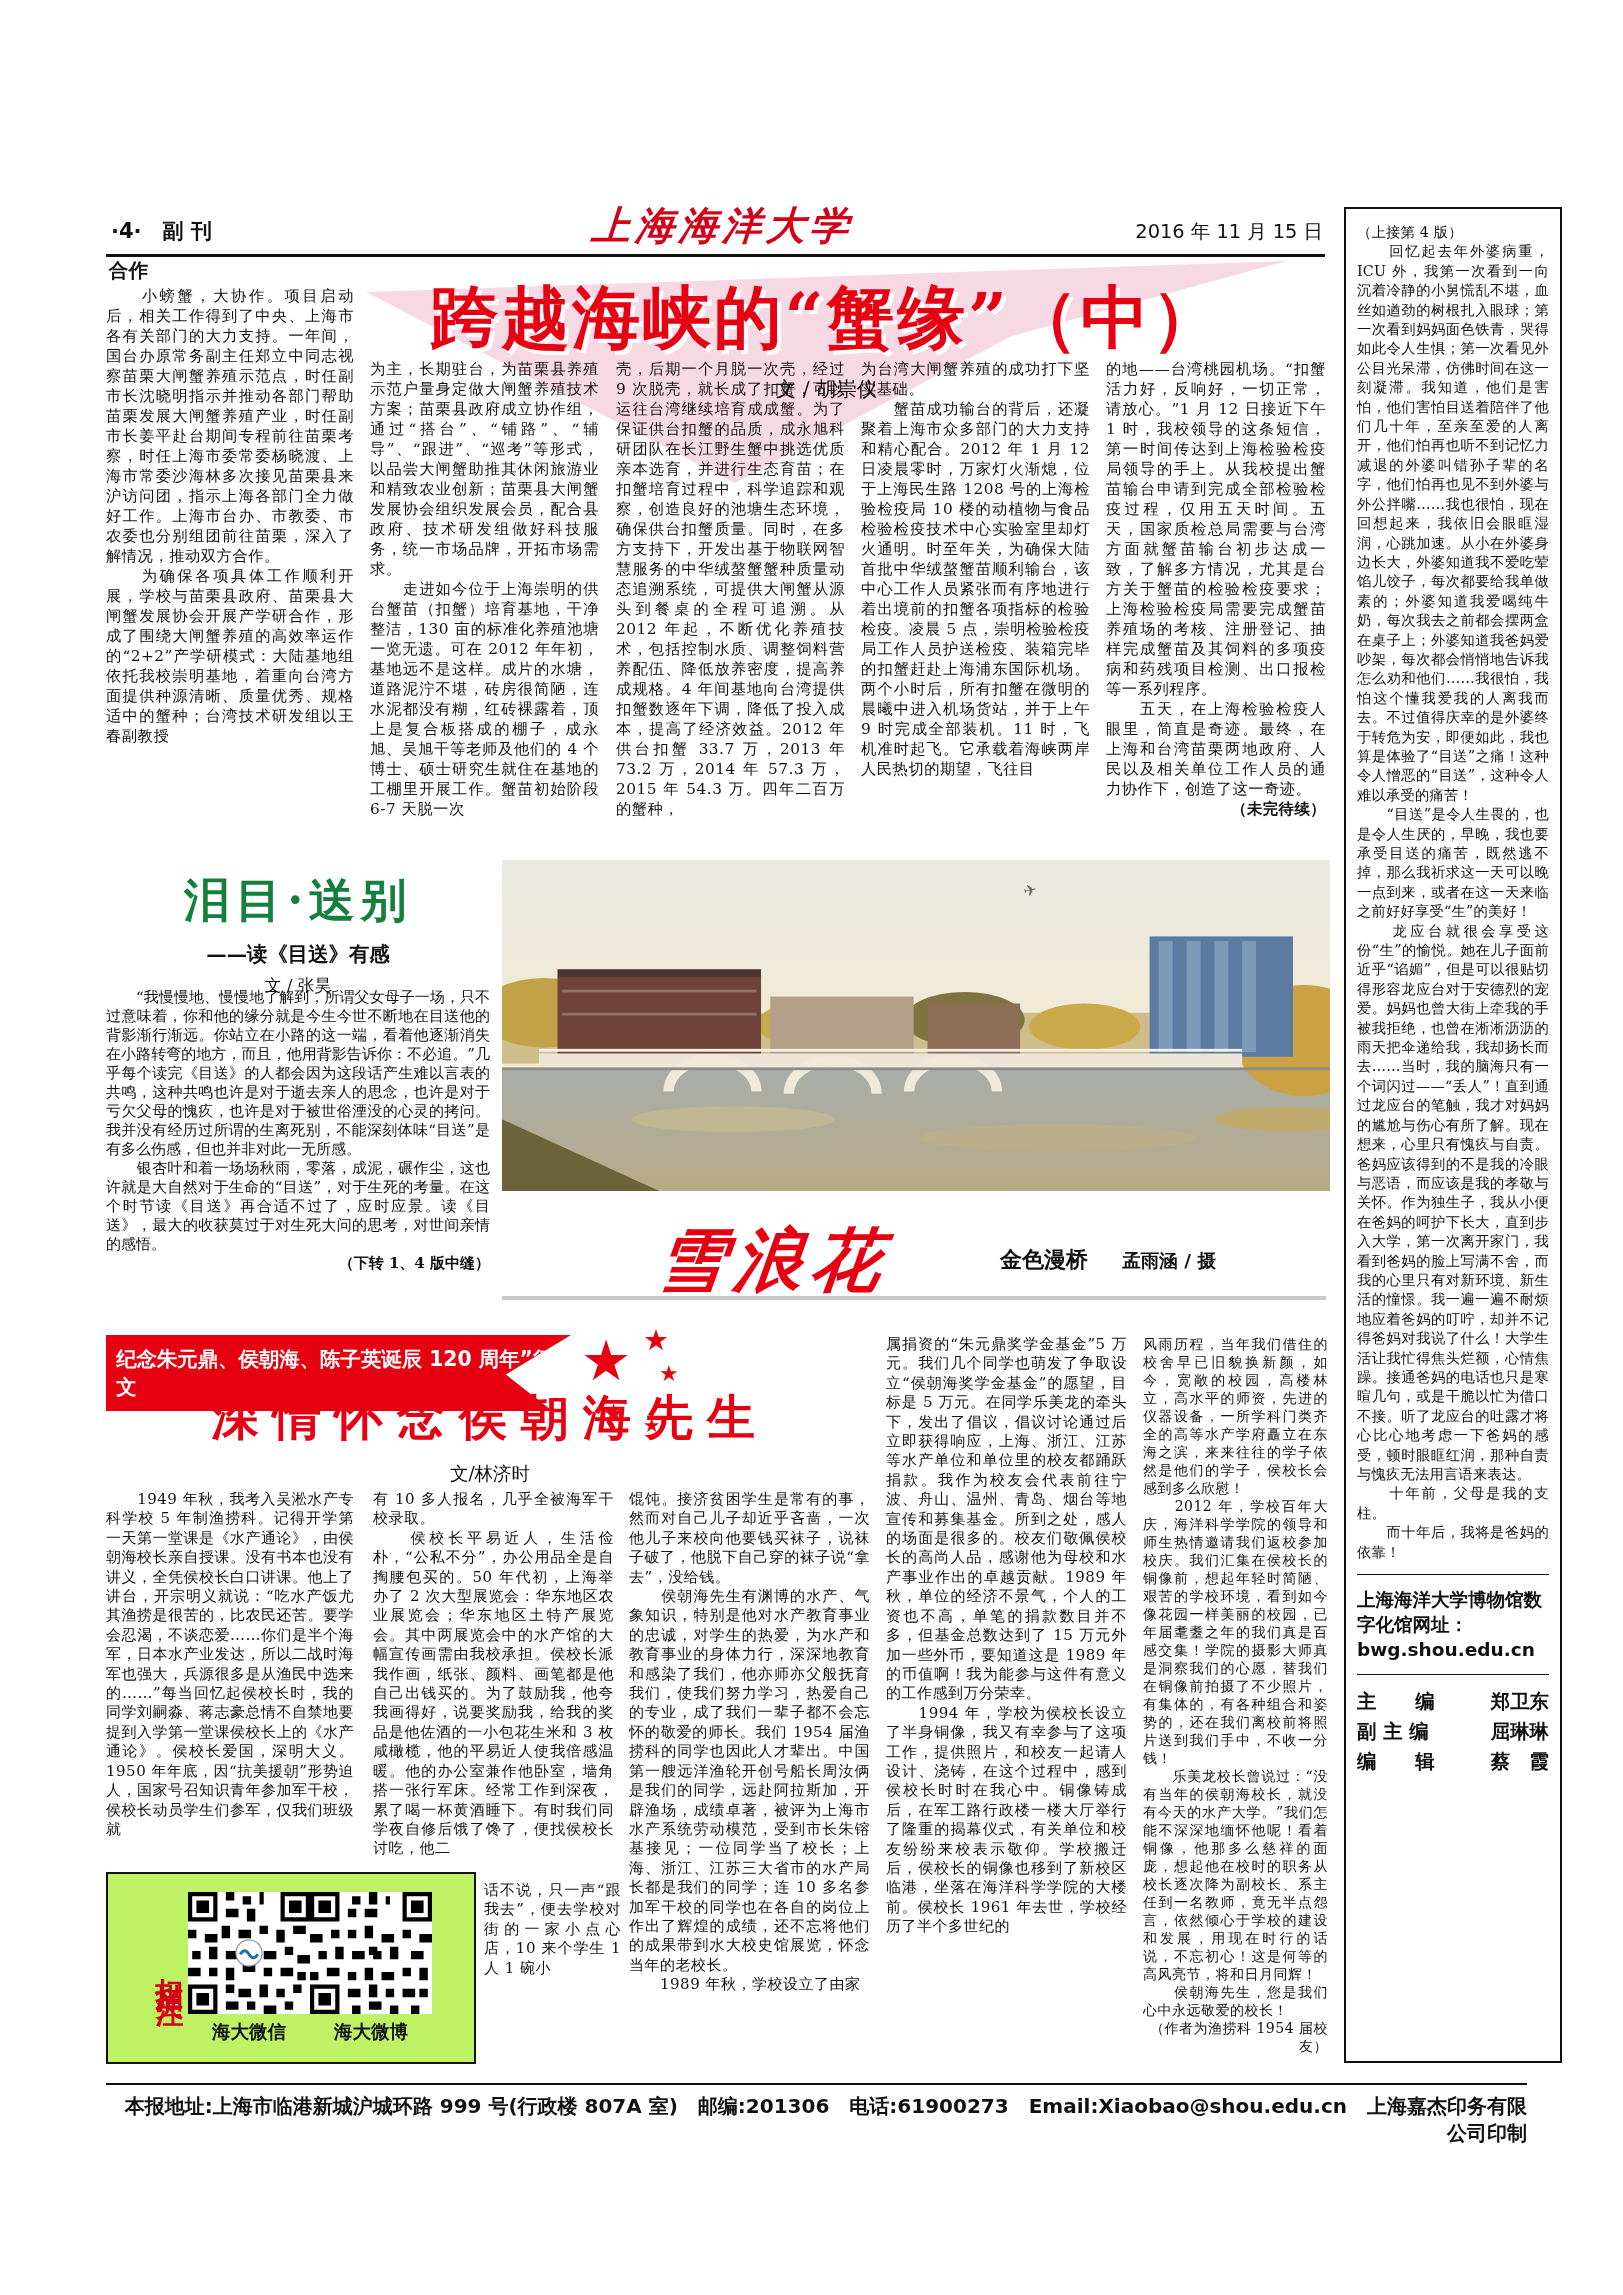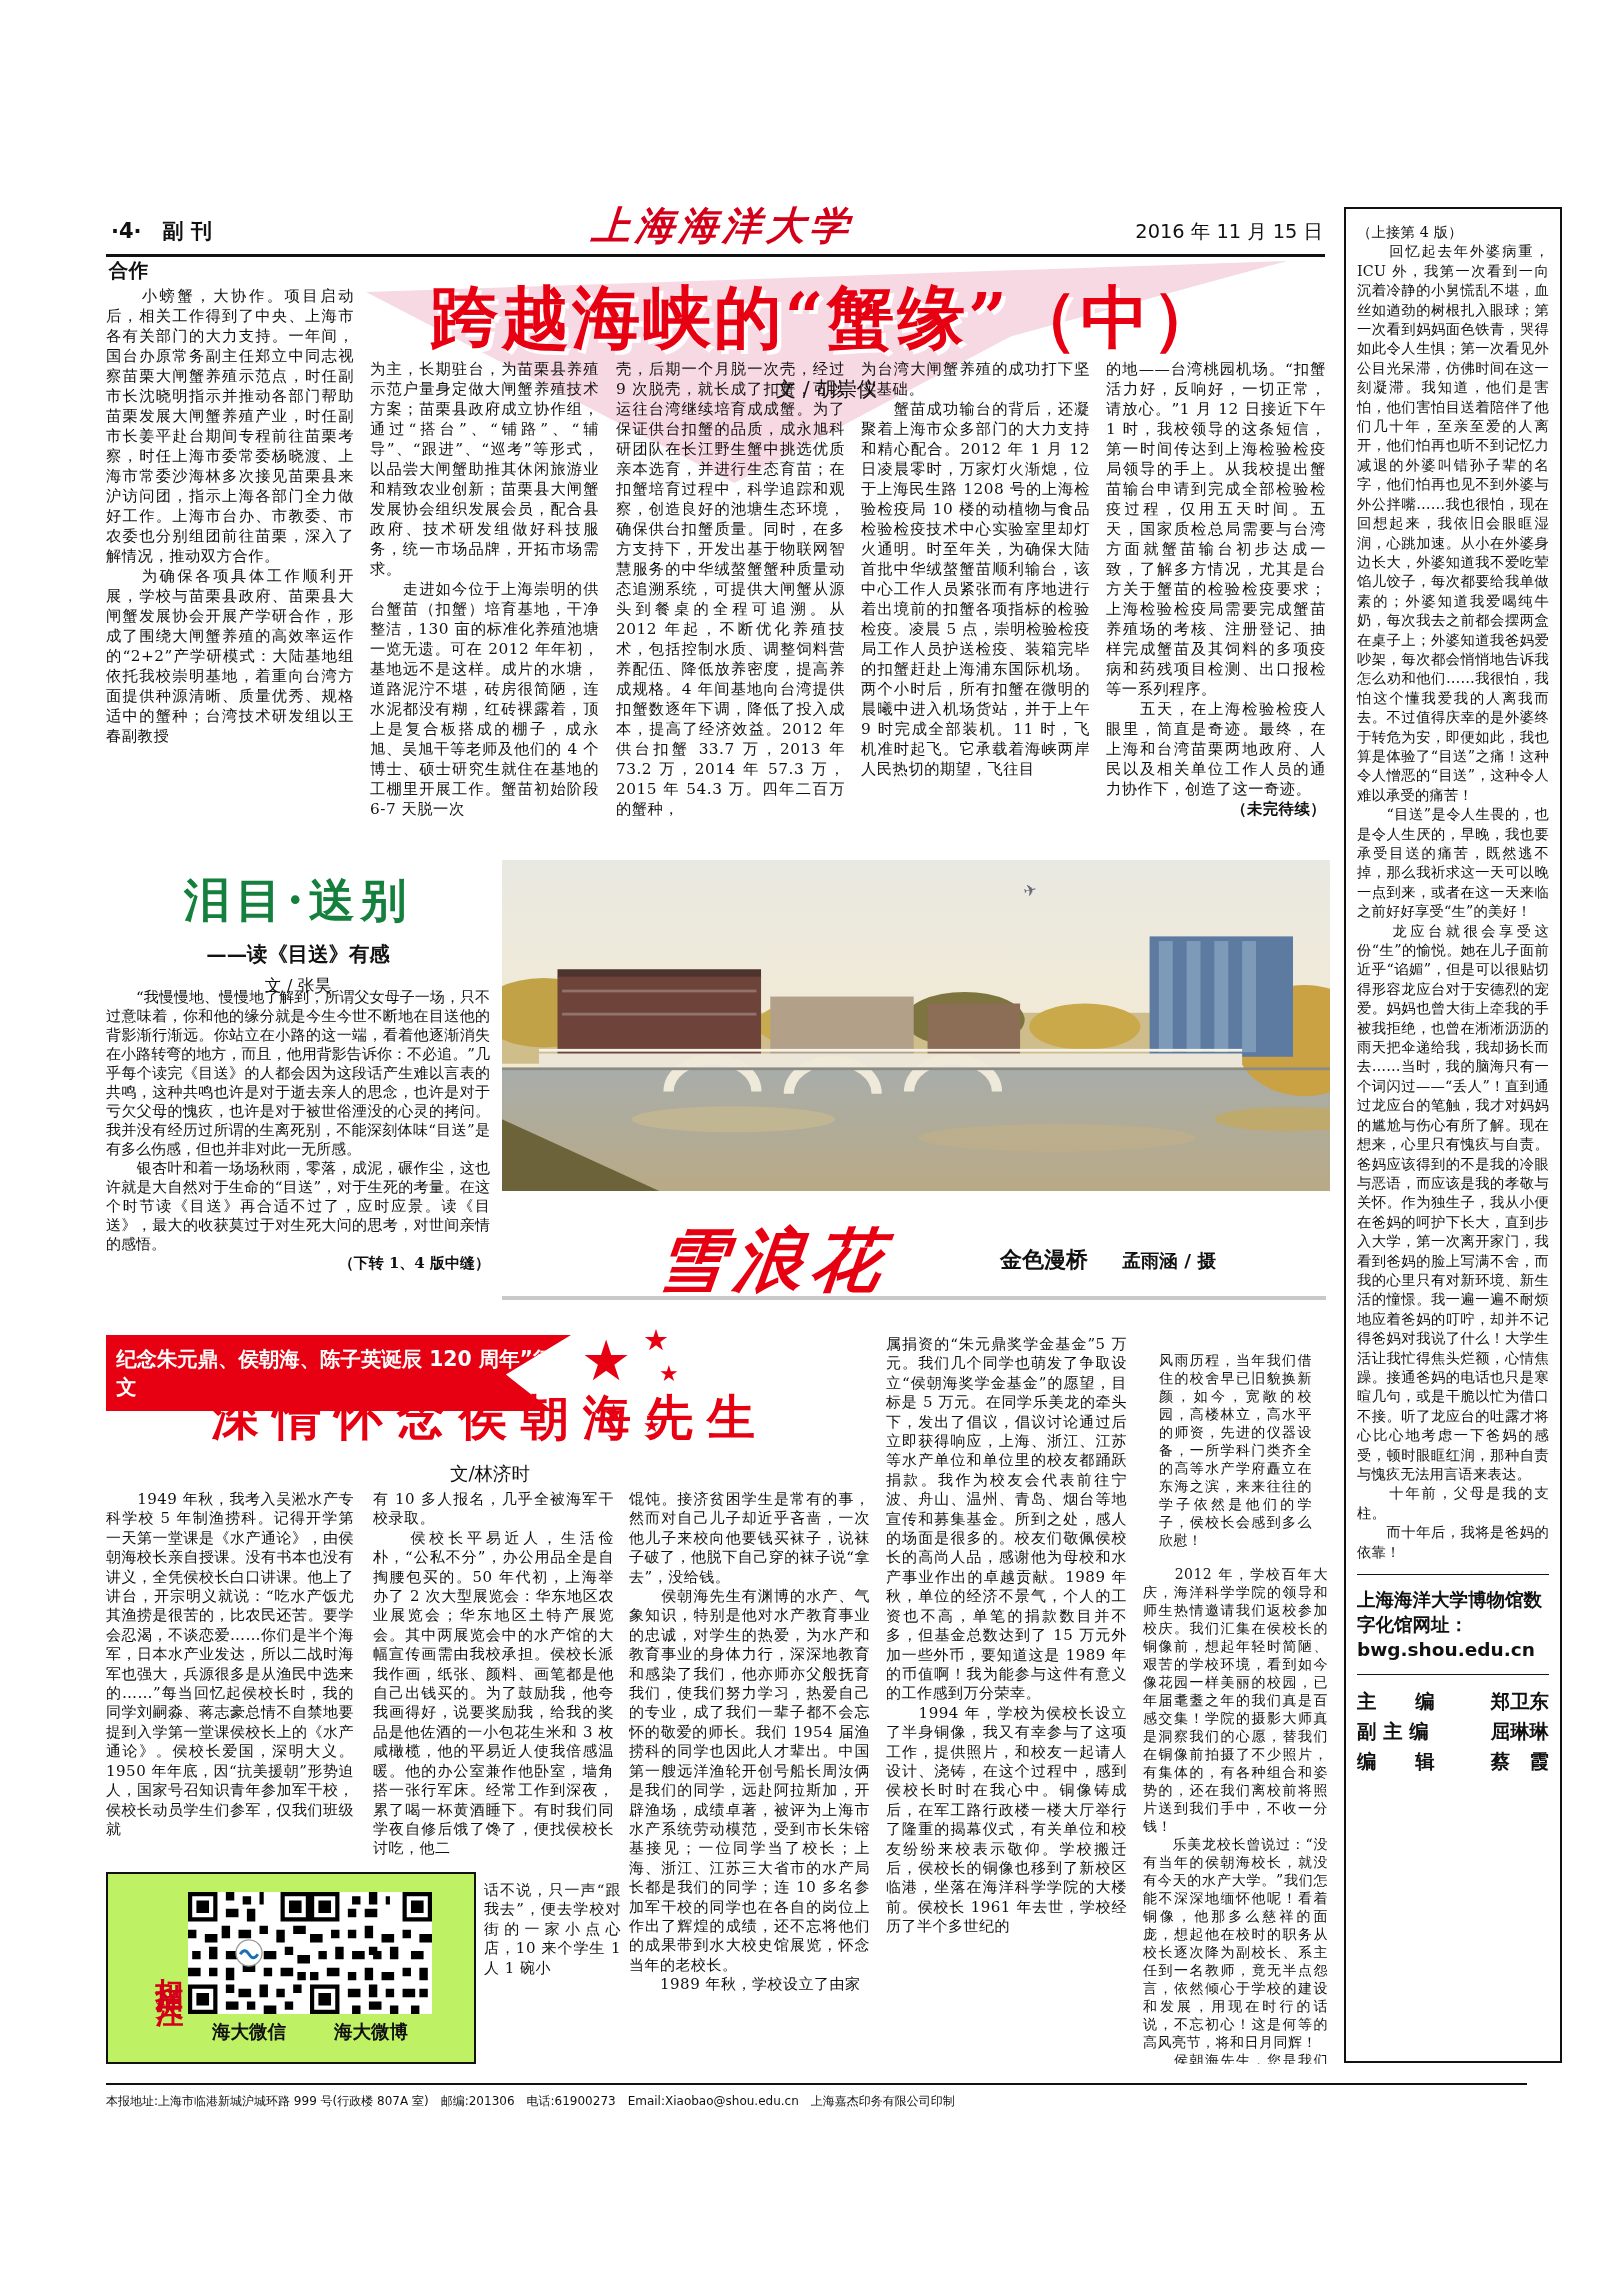--- a/index.html
+++ b/index.html
@@ -48,21 +48,21 @@
   .qrlabel{font-size:18.5px;font-weight:bold;}
   
   .sidebox{border:2.3px solid #111;box-sizing:border-box;padding:14px 11px;background:#fff;}
   .side{font-size:14.3px;line-height:19.4px;text-align:justify;letter-spacing:0.2px;}
   .side p{margin:0;}
   .museum{font-size:18.5px;line-height:25px;font-weight:bold;}
   .credit-row{display:flex;justify-content:space-between;font-size:19.4px;font-weight:bold;
               line-height:30px;}
   .hr2{border:none;border-top:1.9px solid #111;margin:12px 0;}
   
-  .footer{font-size:12px;font-weight:normal;text-align:left;}
+  .footer{font-size:20px;font-weight:bold;text-align:right;}
   .jump{text-align:right;}
 </style>
 </head>
 <body>
 
 <div id="page">
 
   <div class="abs page-label sans" style="left:111px;top:217px;">·4·　副 刊</div>
   <div class="abs" style="left:491px;top:199px;width:463px;text-align:center;">
     <div class="masthead">上海海洋大学</div>
@@ -187,21 +187,21 @@
   <div class="abs mem col" style="left:629px;top:1490px;width:241px;height:574px;">
     <p style="margin:0;">馄饨。接济贫困学生是常有的事，然而对自己儿子却近乎吝啬，一次他儿子来校向他要钱买袜子，说袜子破了，他脱下自己穿的袜子说“拿去”，没给钱。</p>
     <p style="margin:0;">　　侯朝海先生有渊博的水产、气象知识，特别是他对水产教育事业的忠诚，对学生的热爱，为水产和教育事业的身体力行，深深地教育和感染了我们，他亦师亦父般抚育我们，使我们努力学习，热爱自己的专业，成了我们一辈子都不会忘怀的敬爱的师长。我们 1954 届渔捞科的同学也因此人才辈出。中国第一艘远洋渔轮开创号船长周汝俩是我们的同学，远赴阿拉斯加，开辟渔场，成绩卓著，被评为上海市水产系统劳动模范，受到市长朱镕基接见；一位同学当了校长；上海、浙江、江苏三大省市的水产局长都是我们的同学；连 10 多名参加军干校的同学也在各自的岗位上作出了辉煌的成绩，还不忘将他们的成果带到水大校史馆展览，怀念当年的老校长。</p>
     <p style="margin:0;">　　1989 年秋，学校设立了由家</p>
   </div>
   <div class="abs mem col" style="left:886px;top:1335px;width:241px;height:729px;">
     <p style="margin:0;">属捐资的“朱元鼎奖学金基金”5 万元。我们几个同学也萌发了争取设立“侯朝海奖学金基金”的愿望，目标是 5 万元。在同学乐美龙的牵头下，发出了倡议，倡议讨论通过后立即获得响应，上海、浙江、江苏等水产单位和单位里的校友都踊跃捐款。我作为校友会代表前往宁波、舟山、温州、青岛、烟台等地宣传和募集基金。所到之处，感人的场面是很多的。校友们敬佩侯校长的高尚人品，感谢他为母校和水产事业作出的卓越贡献。1989 年秋，单位的经济不景气，个人的工资也不高，单笔的捐款数目并不多，但基金总数达到了 15 万元外加一些外币，要知道这是 1989 年的币值啊！我为能参与这件有意义的工作感到万分荣幸。</p>
     <p style="margin:0;">　　1994 年，学校为侯校长设立了半身铜像，我又有幸参与了这项工作，提供照片，和校友一起请人设计、浇铸，在这个过程中，感到侯校长时时在我心中。铜像铸成后，在军工路行政楼一楼大厅举行了隆重的揭幕仪式，有关单位和校友纷纷来校表示敬仰。学校搬迁后，侯校长的铜像也移到了新校区临港，坐落在海洋科学学院的大楼前。侯校长 1961 年去世，学校经历了半个多世纪的</p>
   </div>
   <div class="abs mem col" style="left:1143px;top:1335px;width:185px;height:729px;font-size:14px;line-height:18px;">
-    <p style="margin:16px;">风雨历程，当年我们借住的校舍早已旧貌换新颜，如今，宽敞的校园，高楼林立，高水平的师资，先进的仪器设备，一所学科门类齐全的高等水产学府矗立在东海之滨，来来往往的学子依然是他们的学子，侯校长会感到多么欣慰！</p>
+    <p style="margin:0;">风雨历程，当年我们借住的校舍早已旧貌换新颜，如今，宽敞的校园，高楼林立，高水平的师资，先进的仪器设备，一所学科门类齐全的高等水产学府矗立在东海之滨，来来往往的学子依然是他们的学子，侯校长会感到多么欣慰！</p>
     <p style="margin:0;">　　2012 年，学校百年大庆，海洋科学学院的领导和师生热情邀请我们返校参加校庆。我们汇集在侯校长的铜像前，想起年轻时简陋、艰苦的学校环境，看到如今像花园一样美丽的校园，已年届耄耋之年的我们真是百感交集！学院的摄影大师真是洞察我们的心愿，替我们在铜像前拍摄了不少照片，有集体的，有各种组合和姿势的，还在我们离校前将照片送到我们手中，不收一分钱！</p>
     <p style="margin:0;">　　乐美龙校长曾说过：“没有当年的侯朝海校长，就没有今天的水产大学。”我们怎能不深深地缅怀他呢！看着铜像，他那多么慈祥的面庞，想起他在校时的职务从校长逐次降为副校长、系主任到一名教师，竟无半点怨言，依然倾心于学校的建设和发展，用现在时行的话说，不忘初心！这是何等的高风亮节，将和日月同辉！</p>
     <p style="margin:0;">　　侯朝海先生，您是我们心中永远敬爱的校长！</p>
     <p class="jump" style="margin:0;">（作者为渔捞科 1954 届校友）</p>
   </div>
 
   <div class="abs qrbox" style="left:106px;top:1872px;width:370px;height:192px;">
     <div class="scanlabel">扫描关注</div>
     <div class="qrcell">
       <svg viewBox="0 0 29 29">

